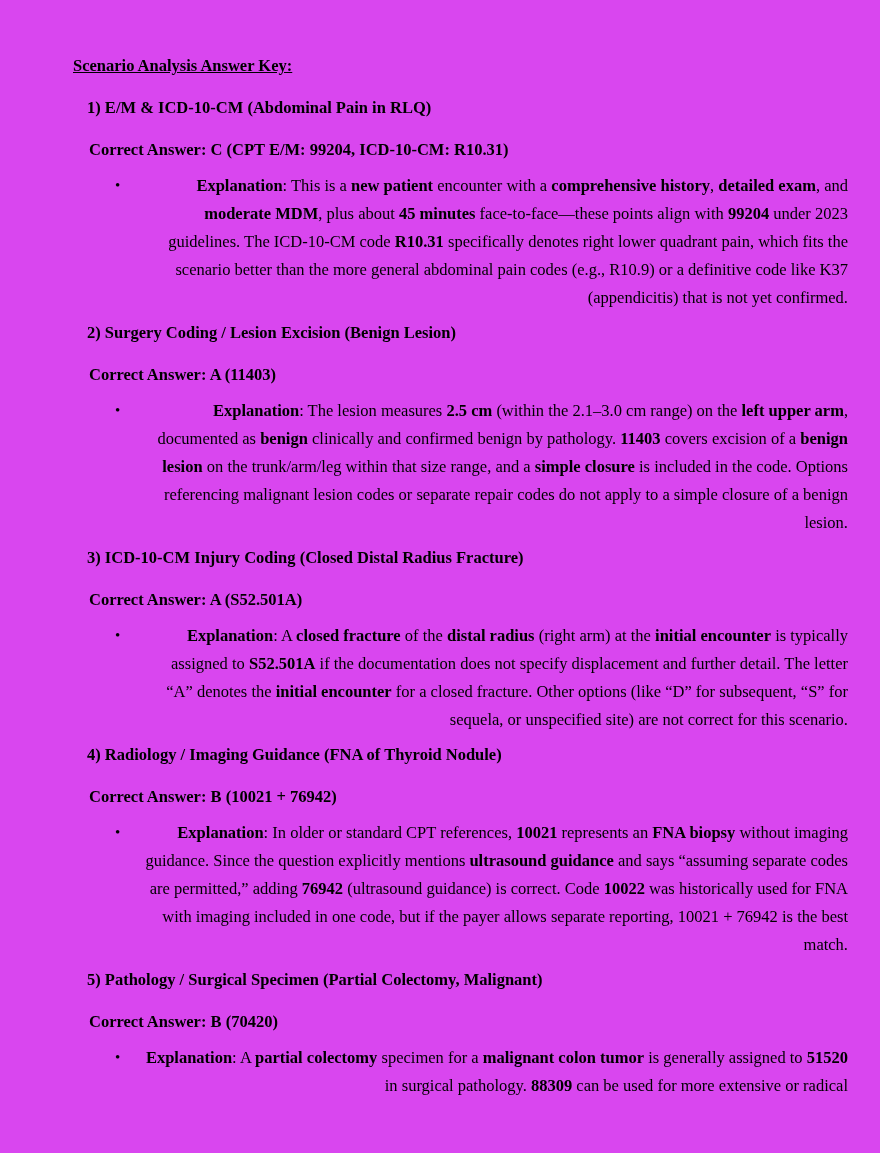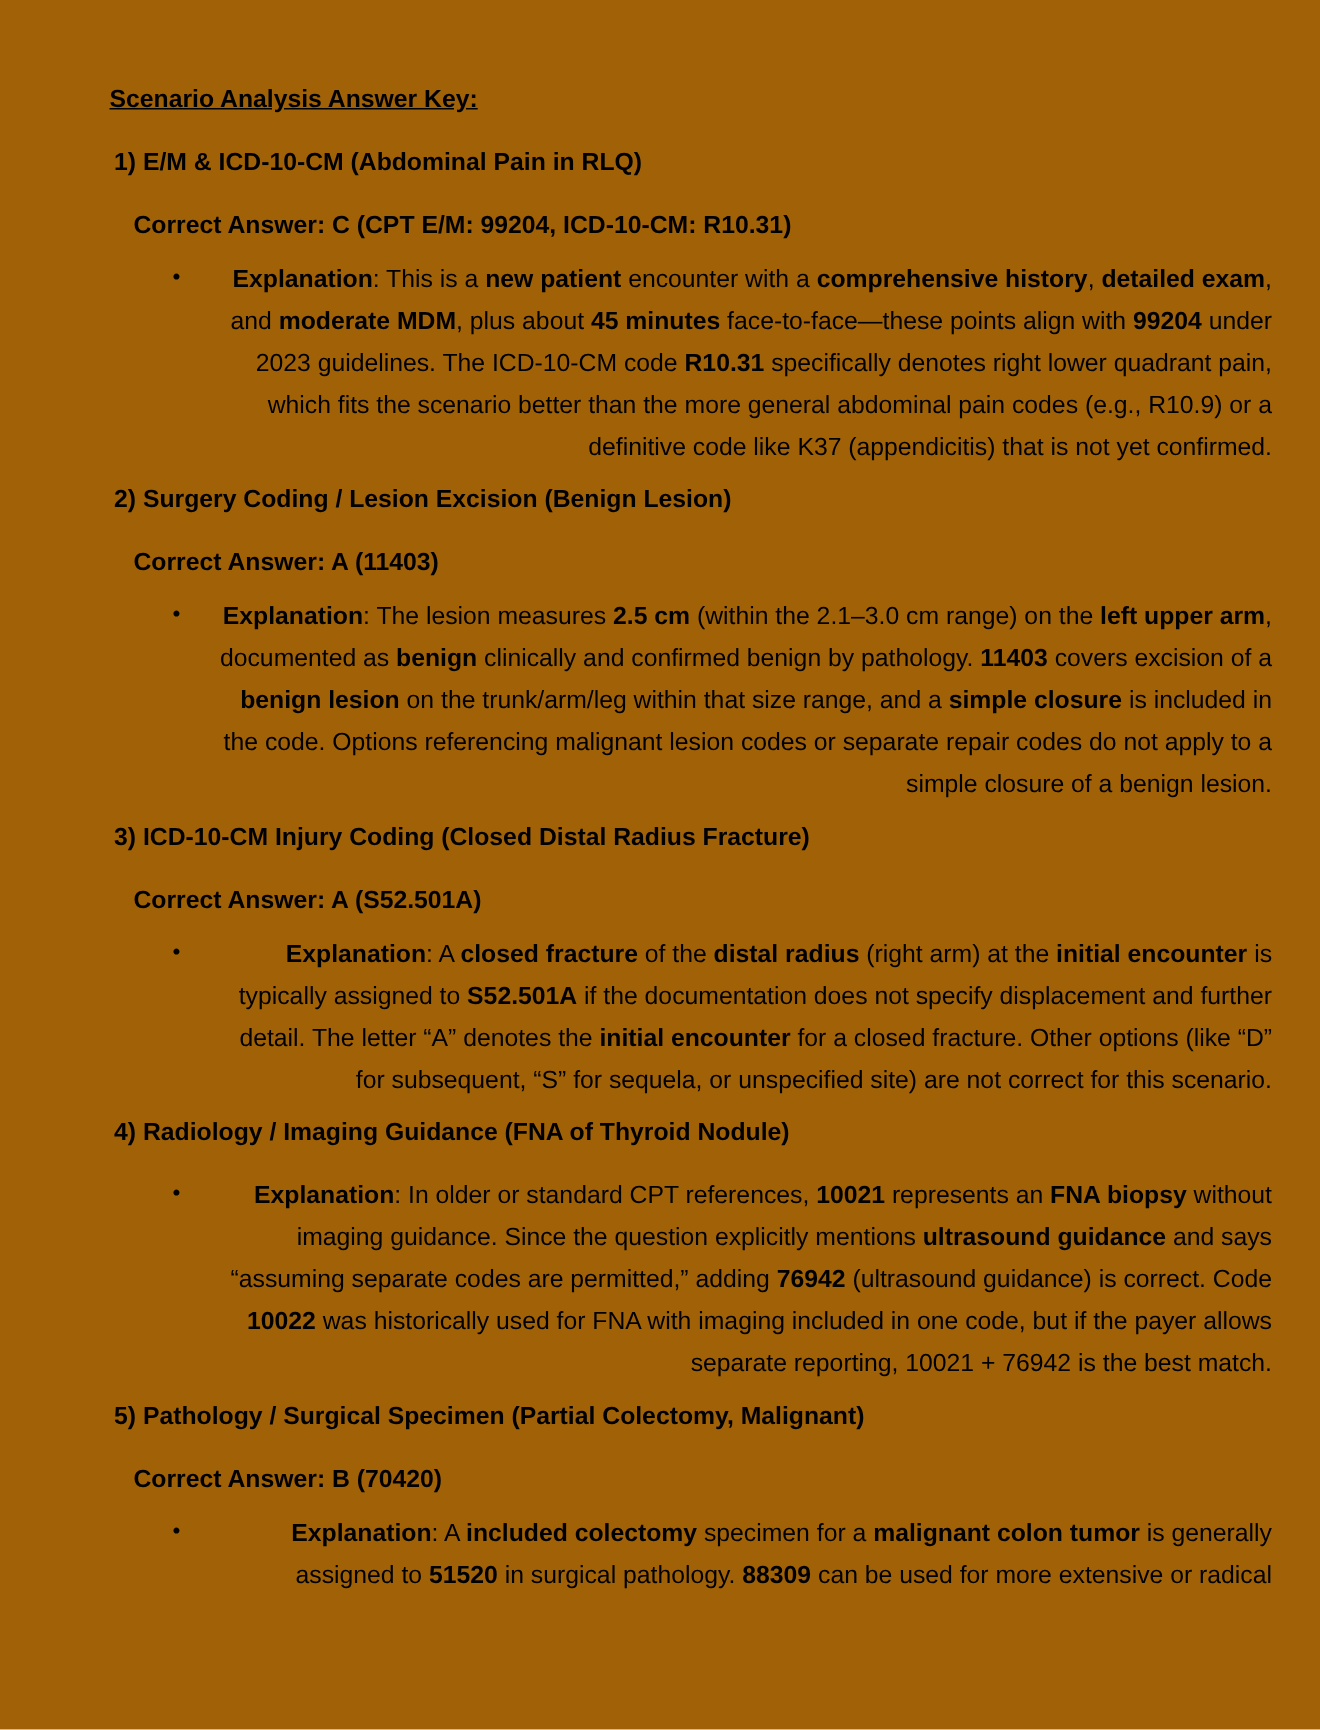--- a/index.html
+++ b/index.html
@@ -5,37 +5,37 @@
   html, body {
     margin: 0;
     padding: 0;
     background: #ffffff;
   }
   .page {
     position: relative;
     width: 880px;
     height: 1153px;
     box-sizing: border-box;
-    background: #a16207;
+    background: #d946ef;
     color: #000000;
-    font-family: Liberation Sans, sans-serif;
+    font-family: Liberation Serif, serif;
     font-size: 16.5px;
     line-height: 28px;
     padding: 52px 32px 0 73px;
     overflow: hidden;
   }
   .doc-title {
     font-size: 16.5px;
     font-weight: bold;
     text-decoration: underline;
     margin: 0 0 14px 0;
   }
   .section-heading {
     font-weight: bold;
-    margin: 0 0 14px 3px;
+    margin: 0 0 14px 14px;
   }
   .answer-line {
     font-weight: bold;
     margin: 0 0 8px 16px;
   }
   .bullet-item {
     position: relative;
     padding-left: 72px;
     margin: 0 0 7px 0;
   }
@@ -82,28 +82,29 @@
     <p class="section-heading">3) ICD-10-CM Injury Coding (Closed Distal Radius Fracture)</p>
     <p class="answer-line">Correct Answer: A (S52.501A)</p>
     <div class="bullet-item">
       <span class="bullet-marker">•</span>
       <p class="expl-text"><span class="b">Explanation</span><span>: A </span><span class="b">closed fracture</span><span> of the </span><span class="b">distal radius</span><span> (right arm) at the </span><span class="b">initial encounter</span><span> is typically assigned to </span><span class="b">S52.501A</span><span> if the documentation does not specify displacement and further detail. The letter “A” denotes the </span><span class="b">initial encounter</span><span> for a closed fracture. Other options (like “D” for subsequent, “S” for sequela, or unspecified site) are not correct for this scenario.</span></p>
     </div>
   </section>
 
   <section>
     <p class="section-heading">4) Radiology / Imaging Guidance (FNA of Thyroid Nodule)</p>
+    <p class="answer-line">Correct Answer: B (10021 + 76942)</p>
     <div class="bullet-item">
       <span class="bullet-marker">•</span>
       <p class="expl-text"><span class="b">Explanation</span><span>: In older or standard CPT references, </span><span class="b">10021</span><span> represents an </span><span class="b">FNA biopsy</span><span> without imaging guidance. Since the question explicitly mentions </span><span class="b">ultrasound guidance</span><span> and says “assuming separate codes are permitted,” adding </span><span class="b">76942</span><span> (ultrasound guidance) is correct. Code </span><span class="b">10022</span><span> was historically used for FNA with imaging included in one code, but if the payer allows separate reporting, 10021 + 76942 is the best match.</span></p>
     </div>
   </section>
 
   <section>
     <p class="section-heading">5) Pathology / Surgical Specimen (Partial Colectomy, Malignant)</p>
     <p class="answer-line">Correct Answer: B (70420)</p>
     <div class="bullet-item">
       <span class="bullet-marker">•</span>
-      <p class="expl-text"><span class="b">Explanation</span><span>: A </span><span class="b">included colectomy</span><span> specimen for a </span><span class="b">malignant colon tumor</span><span> is generally assigned to </span><span class="b">51520</span><span> in surgical pathology. </span><span class="b">88309</span><span> can be used for more extensive or radical</span></p>
+      <p class="expl-text"><span class="b">Explanation</span><span>: A </span><span class="b">partial colectomy</span><span> specimen for a </span><span class="b">malignant colon tumor</span><span> is generally assigned to </span><span class="b">51520</span><span> in surgical pathology. </span><span class="b">88309</span><span> can be used for more extensive or radical</span></p>
     </div>
   </section>
 
 </div>
 
 </body></html>

